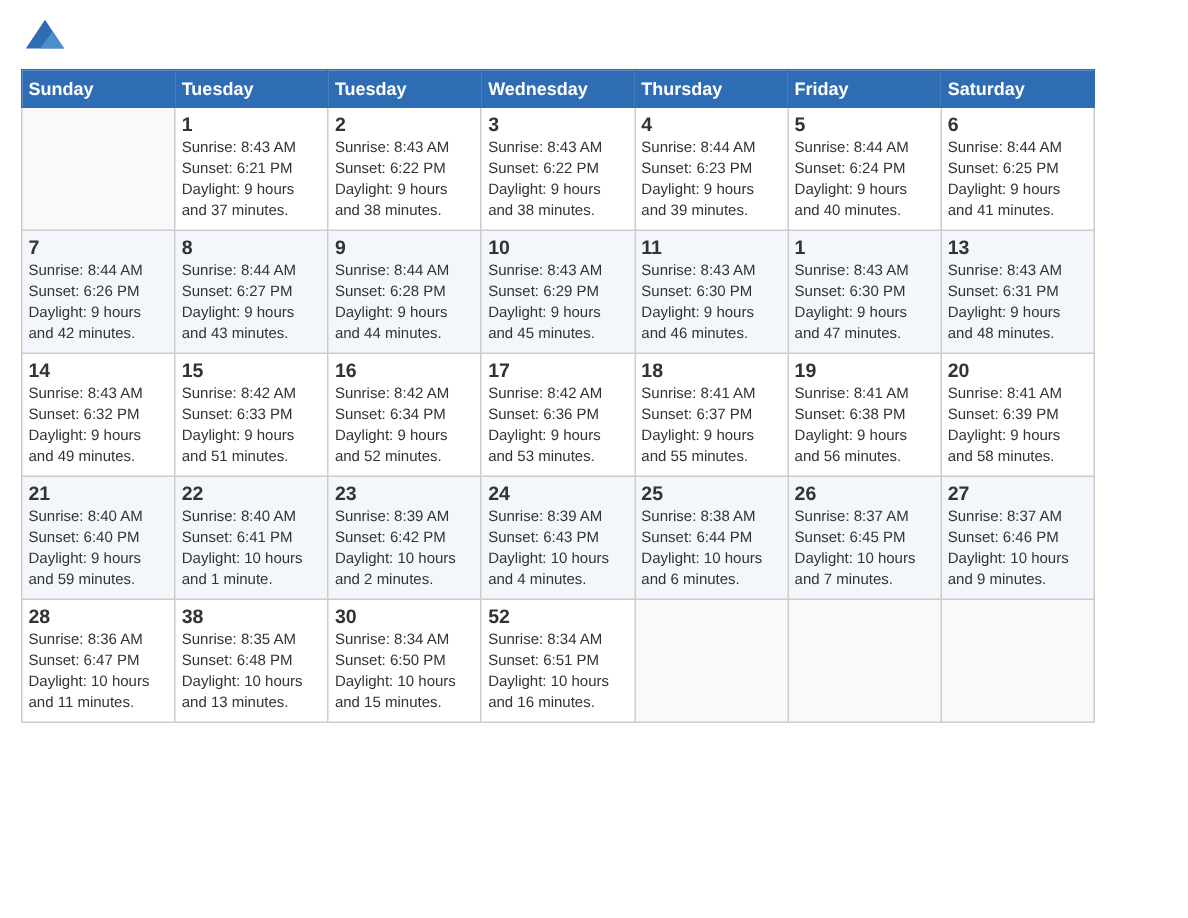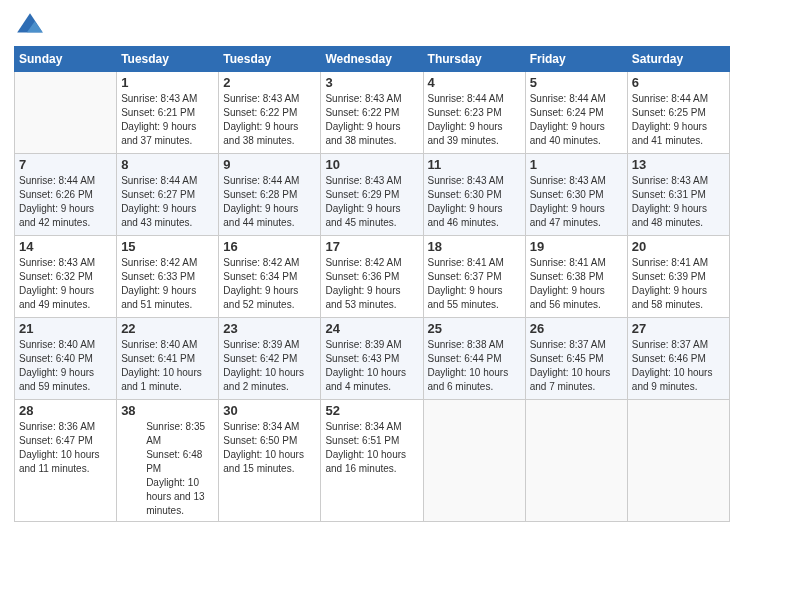--- a/index.html
+++ b/index.html
@@ -310,21 +310,21 @@
         </tr>
         <tr>
           <td>
             <span class="day-num">28</span>
             <div class="day-info" style="white-space: pre-line;">Sunrise: 8:36 AM
 Sunset: 6:47 PM
 Daylight: 10 hours and 11 minutes.</div>
           </td>
           <td>
             <span class="day-num">38</span>
-            <div class="day-info" style="white-space: pre-line; margin-left: 25px;">Sunrise: 8:35 AM
+            <div class="day-info" style="white-space: pre-line;">Sunrise: 8:35 AM
 Sunset: 6:48 PM
 Daylight: 10 hours and 13 minutes.</div>
           </td>
           <td>
             <span class="day-num">30</span>
             <div class="day-info" style="white-space: pre-line;">Sunrise: 8:34 AM
 Sunset: 6:50 PM
 Daylight: 10 hours and 15 minutes.</div>
           </td>
           <td>

